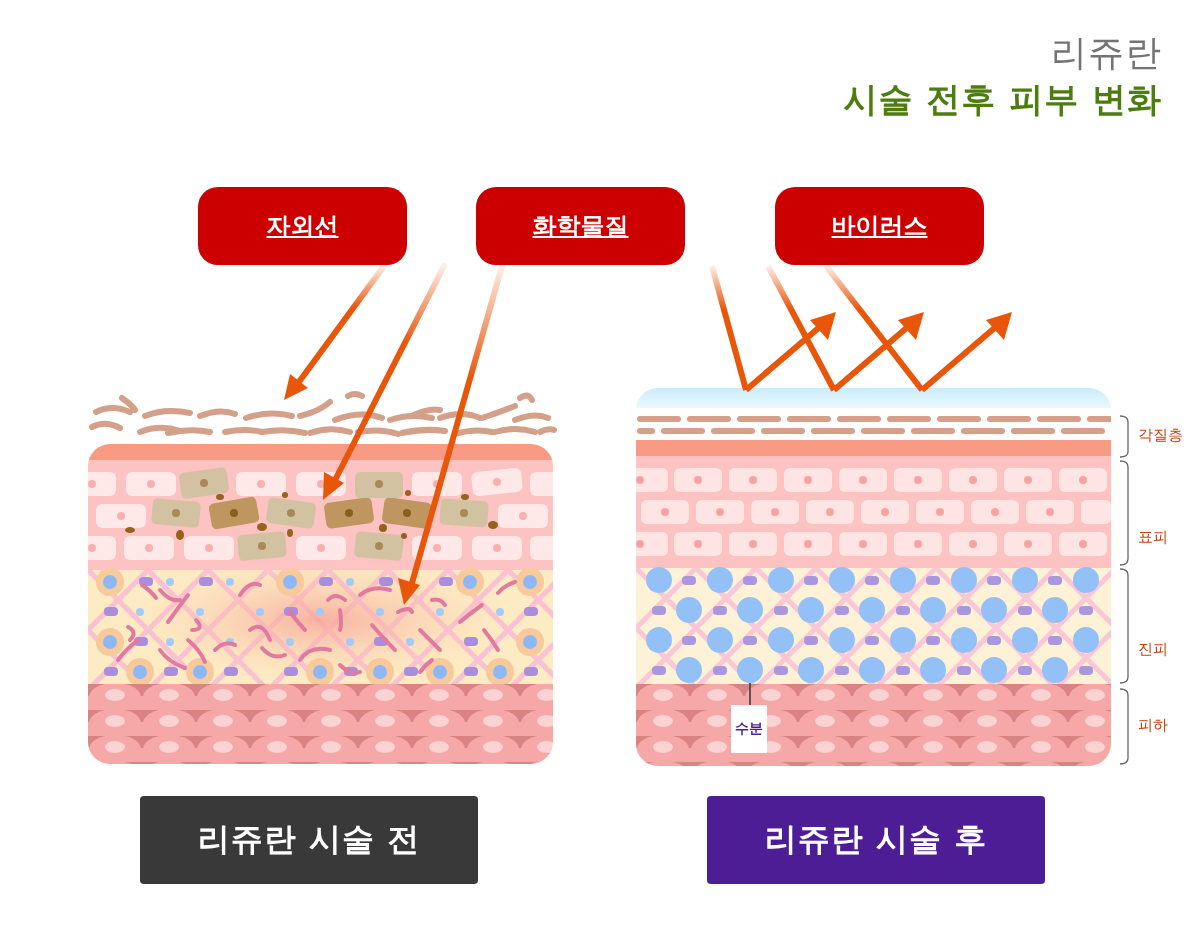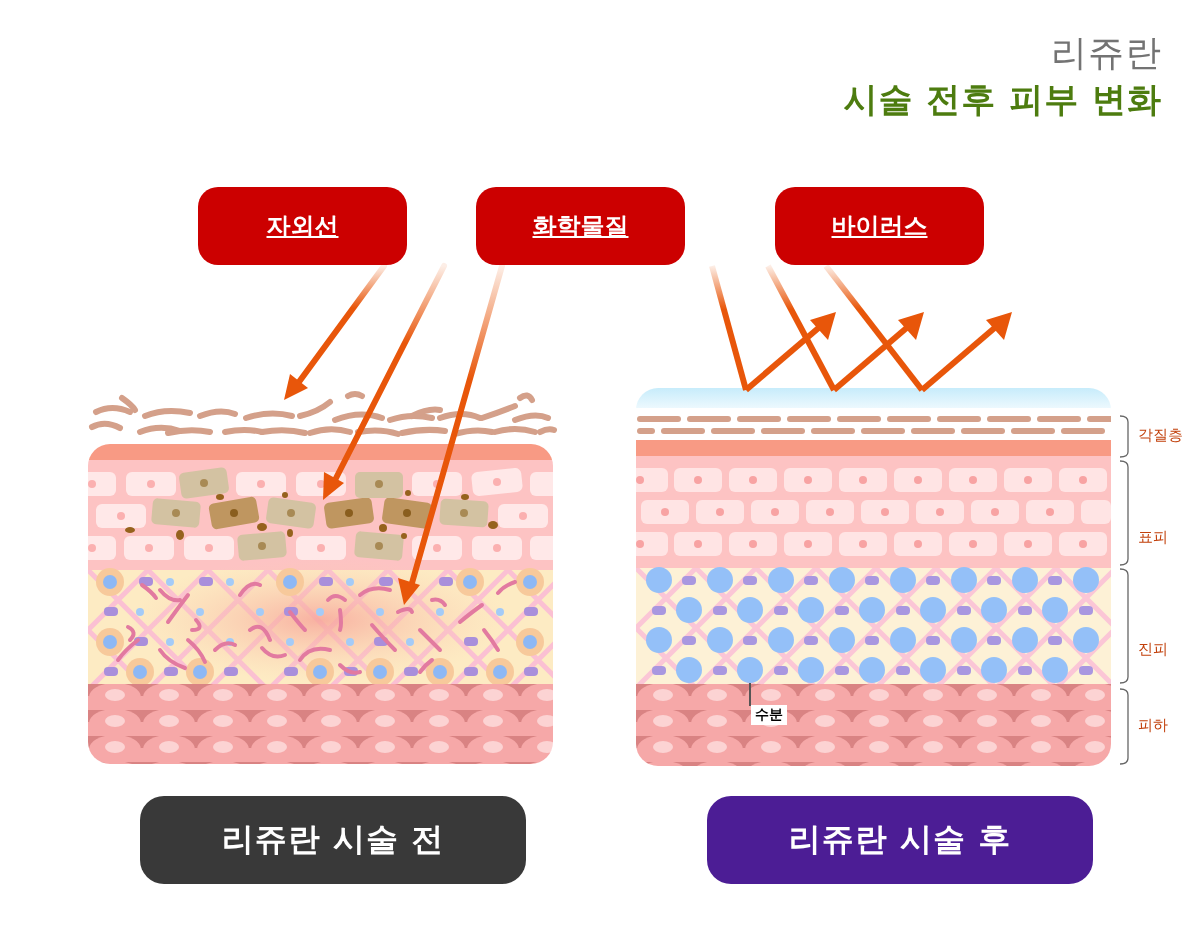--- a/index.html
+++ b/index.html
@@ -5,26 +5,26 @@
   html, body { margin: 0; padding: 0; background: #ffffff; }
   body { width: 1200px; height: 928px; position: relative; overflow: hidden;
          font-family: "DejaVu Sans", "Liberation Sans", sans-serif; }
   .title-block { position: absolute; right: 38px; top: 30px; text-align: right; }
   .title-line1 { font-size: 36px; color: #737373; line-height: 46px; letter-spacing: 1px; }
   .title-line2 { font-size: 34px; color: #4d7c0f; font-weight: bold; line-height: 46px; letter-spacing: 1px; }
   .cause { position: absolute; top: 187px; width: 209px; height: 78px; background: #cc0000;
            border-radius: 20px; color: #fff; font-size: 24px; font-weight: bold;
            display: flex; align-items: center; justify-content: center; text-decoration: underline; }
   .diagram-svg { position: absolute; left: 0; top: 0; }
-  .caption-btn { position: absolute; top: 796px; width: 386px; height: 88px; border-radius: 24px;
+  .caption-btn { position: absolute; top: 796px; width: 338px; height: 88px; border-radius: 4px;
                  color: #fff; font-size: 32px; font-weight: bold; display: flex;
                  align-items: center; justify-content: center; letter-spacing: 1px; }
   .layer-label { position: absolute; left: 1138px; font-size: 15px; color: #c2410c; }
-  .moisture-tag { position: absolute; left: 751px; top: 705px; background: #fff; padding: 1px 4px;
-                  font-size: 14px; color: #000000; font-weight: bold; }
+  .moisture-tag { position: absolute; left: 731px; top: 705px; background: #fff; padding: 15px 4px;
+                  font-size: 14px; color: #4c1d95; font-weight: bold; }
 </style>
 </head>
 <body>
 
 <div class="title-block">
   <div class="title-line1">리쥬란</div>
   <div class="title-line2">시술 전후 피부 변화</div>
 </div>
 
 <svg class="diagram-svg" width="1200" height="928" viewBox="0 0 1200 928" xmlns="http://www.w3.org/2000/svg">

